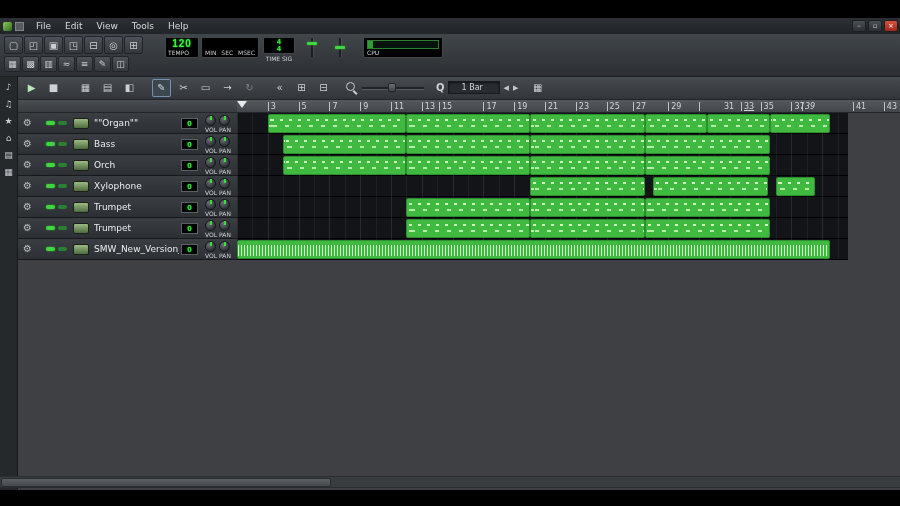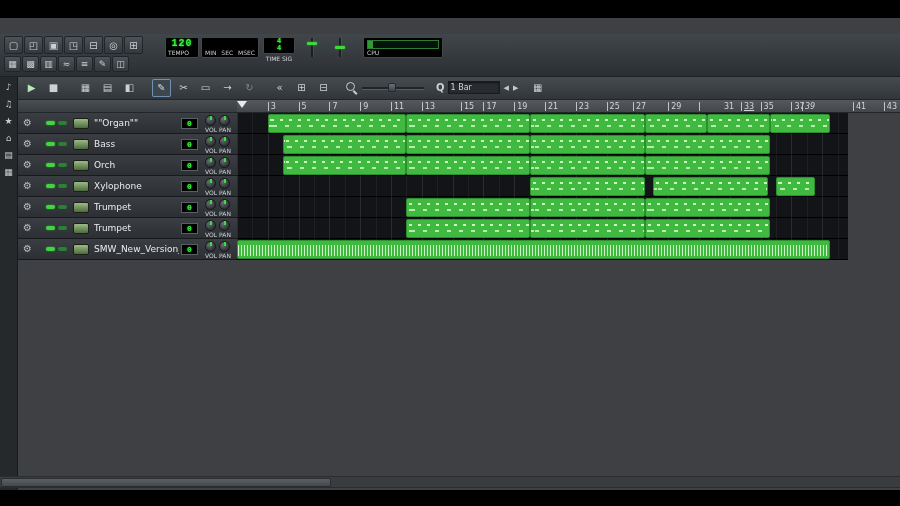--- a/index.html
+++ b/index.html
@@ -25,21 +25,21 @@
   .toolbar{position:absolute;left:0;top:16px;width:100%;height:42px;
            background:linear-gradient(#41464b,#2b2f33);border-bottom:1px solid #1d2023;z-index:4;}
   .tbrow{position:absolute;display:flex;gap:1px;}
   .tbrow1{left:4px;top:2px;}
   .tbrow2{left:4px;top:22px;}
   .tbtn{width:19px;height:18px;background:linear-gradient(#4c5257,#33383c);border:1px solid #212428;
         border-radius:2px;color:#ccd0d4;font-size:10px;line-height:17px;text-align:center;box-sizing:border-box;}
   .tbtn2{width:17px;height:16px;line-height:15px;font-size:9px;}
 
   .panel{position:absolute;background:#000;border:1px solid #43474c;border-radius:2px;box-sizing:border-box;}
-  .led{color:#35f53a;font-family:Liberation Mono, monospace;font-weight:bold;
+  .led{color:#35f53a;font-family:Liberation Sans, sans-serif;font-weight:bold;
        text-shadow:0 0 2px rgba(60,255,60,.75);}
   .panel-tempo{left:165px;top:3px;width:34px;height:21px;}
   .tempo-value{display:block;font-size:10px;line-height:11px;text-align:center;letter-spacing:1px;}
   .panel-sublabel{display:block;font-size:6px;line-height:7px;color:#cfd3d6;padding-left:2px;}
   .panel-time{left:201px;top:3px;width:58px;height:21px;display:flex;align-items:flex-end;
               justify-content:space-between;padding:0 3px 1px 3px;}
   .time-lbl{font-size:6px;color:#c8cdd2;line-height:7px;}
   .panel-timesig{left:263px;top:3px;width:32px;height:17px;text-align:center;}
   .ts-val{display:block;font-size:7px;line-height:7px;}
   .ts-label{position:absolute;left:263px;top:21px;width:32px;text-align:center;font-size:6px;color:#cfd3d6;}
@@ -75,21 +75,21 @@
                      border:1.5px solid #c8ccd0;border-radius:50%;}
   .zoom-icon::after{content:"";position:absolute;left:8px;top:8px;width:5px;height:2px;
                     background:#c8ccd0;transform:rotate(45deg);transform-origin:0 0;}
   .zslider{position:relative;width:62px;height:9px;flex:none;}
   .zslider::before{content:"";position:absolute;left:0;right:0;top:4px;height:2px;background:#202327;
                    box-shadow:0 1px 0 rgba(255,255,255,.15);}
   .zthumb{position:absolute;left:26px;top:0;width:8px;height:9px;background:linear-gradient(#6a7076,#3f444a);
           border:1px solid #23262a;border-radius:2px;box-sizing:border-box;}
   .q-label{margin:0 3px 0 12px;color:#ccd1d5;font-size:10px;font-weight:bold;flex:none;}
   .q-box{width:52px;height:13px;background:#282c30;border:1px solid #191c1f;box-shadow:inset 0 1px 2px rgba(0,0,0,.6);
-         color:#d0d4d8;font-size:8px;line-height:12px;padding-left:2px;box-sizing:border-box;flex:none;}
+         color:#d0d4d8;font-size:8px;line-height:12px;padding-left:13px;box-sizing:border-box;flex:none;}
   .q-arrow{color:#c3c8cc;font-size:7px;margin-left:4px;flex:none;}
 
   .se-timeline-left{position:absolute;left:18px;top:82px;width:219px;height:13px;
                     background:linear-gradient(#494e53,#393d42);border-bottom:1px solid #22252a;box-sizing:border-box;}
   .se-timeline{position:absolute;left:237px;top:82px;width:663px;height:13px;overflow:hidden;
                background:linear-gradient(#55595e,#43474c);border-bottom:1px solid #22252a;box-sizing:border-box;}
   .tick{position:absolute;top:2px;height:9px;line-height:9px;font-size:8px;color:#d2d5d8;
         border-left:1px solid #bfc3c7;padding-left:2px;}
   .playhead-marker{position:absolute;left:0;top:1px;width:0;height:0;border-left:5px solid transparent;
         border-right:5px solid transparent;border-top:7px solid #e8eaec;}
@@ -137,20 +137,36 @@
            border-top:1px solid #2a2d30;border-bottom:1px solid #2a2d30;box-sizing:border-box;}
   .hthumb{position:absolute;left:1px;top:1px;width:330px;height:9px;background:linear-gradient(#5b6065,#45494e);
           border:1px solid #2a2d30;border-radius:2px;box-sizing:border-box;}
 </style>
 </head>
 <body>
 
 <div class="screen">
   <div class="app">
 
+    <div class="menubar">
+      <span class="appicon"></span>
+      <span class="childicon"></span>
+      <span style="display:flex">
+          <span class="menu-item">File</span>
+          <span class="menu-item">Edit</span>
+          <span class="menu-item">View</span>
+          <span class="menu-item">Tools</span>
+          <span class="menu-item">Help</span>
+        </span>
+      <span class="window-controls">
+          <span class="winbtn ">–</span>
+          <span class="winbtn ">▫</span>
+          <span class="winbtn close">×</span>
+        </span>
+    </div>
 
     <div class="toolbar">
       <div class="tbrow tbrow1">
           <div class="tbtn">▢</div>
           <div class="tbtn">◰</div>
           <div class="tbtn">▣</div>
           <div class="tbtn">◳</div>
           <div class="tbtn">⊟</div>
           <div class="tbtn">◎</div>
           <div class="tbtn">⊞</div>
@@ -233,21 +249,21 @@
 
     <div class="se-timeline-left"></div>
     <div class="se-timeline">
       <span class="playhead-marker"></span>
     <span class="tick" style="left: 30.8px;">3</span>
         <span class="tick" style="left: 61.6px;">5</span>
         <span class="tick" style="left: 92.4px;">7</span>
         <span class="tick" style="left: 123.2px;">9</span>
         <span class="tick" style="left: 154px;">11</span>
         <span class="tick" style="left: 184.8px;">13</span>
-        <span class="tick" style="left: 224px;">15</span>
+        <span class="tick" style="left: 202px;">15</span>
         <span class="tick" style="left: 246.4px;">17</span>
         <span class="tick" style="left: 277.2px;">19</span>
         <span class="tick" style="left: 308px;">21</span>
         <span class="tick" style="left: 338.8px;">23</span>
         <span class="tick" style="left: 369.6px;">25</span>
         <span class="tick" style="left: 396px; text-align: right;">27</span>
         <span class="tick" style="left: 431.2px;">29</span>
         <span class="tick" style="left: 462px; padding-left: 24px;">31</span>
         <span class="tick" style="left: 504px; text-decoration: underline;">33</span>
         <span class="tick" style="left: 523.6px;">35</span>

